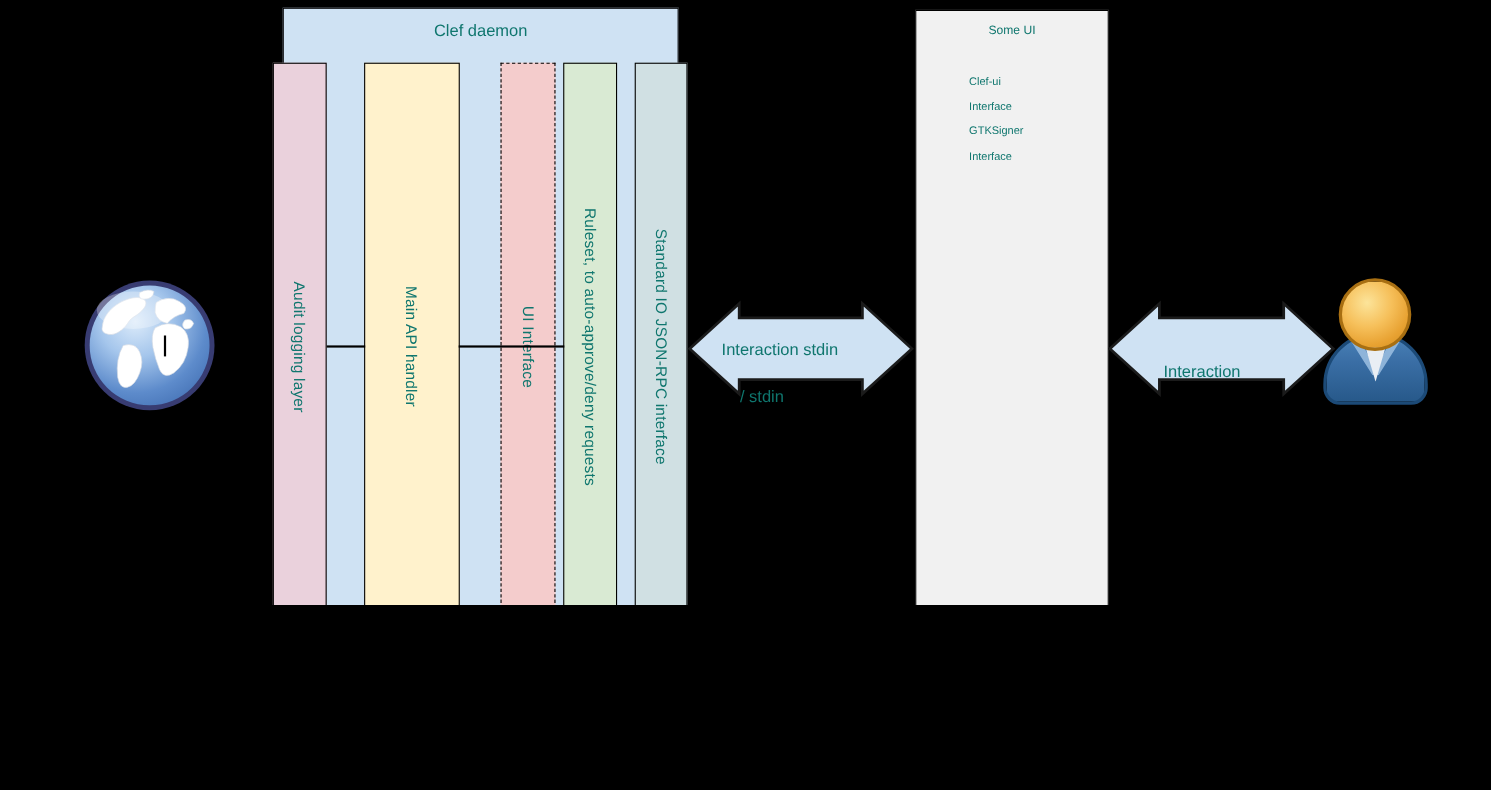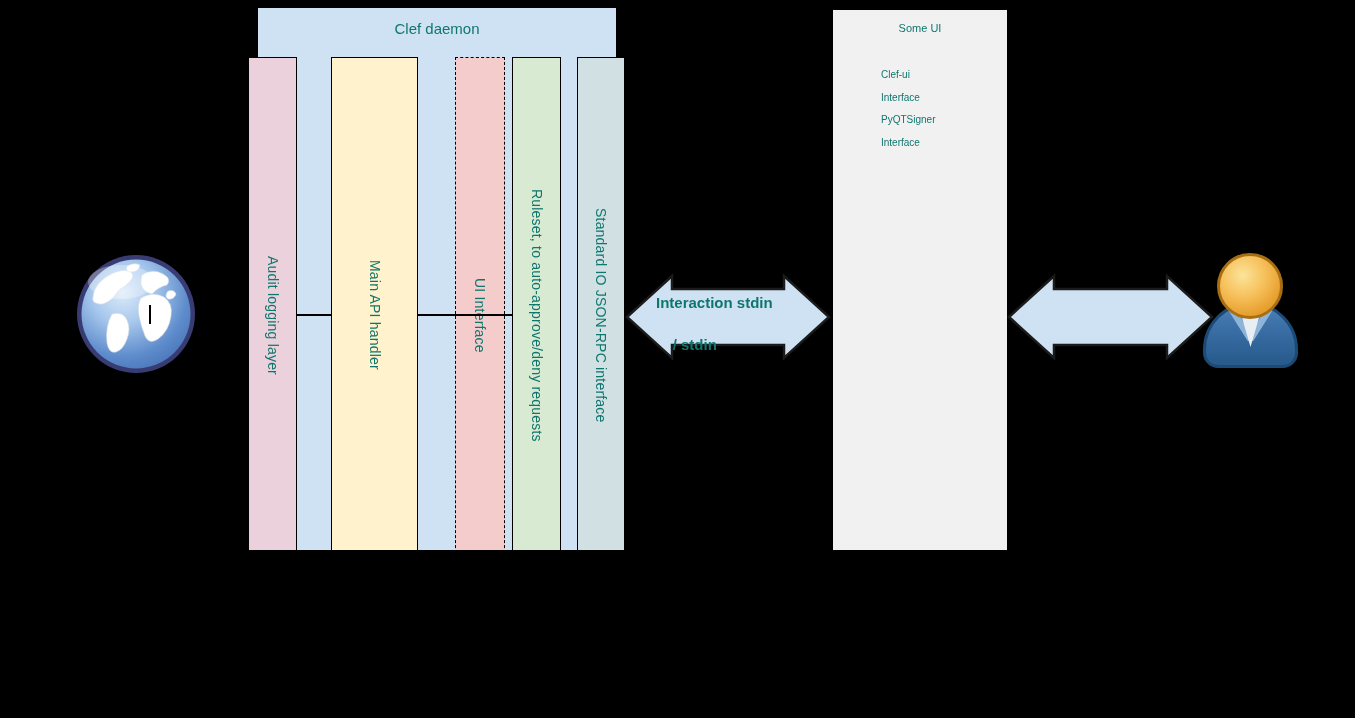--- a/index.html
+++ b/index.html
@@ -125,36 +125,39 @@
   <div class="abs bar bar-stdio" style="background-color: rgb(208, 224, 227);">
     <span class="vlabel">Standard IO JSON-RPC interface</span>
   </div>
 
   <div class="abs hline hline-1"></div>
   <div class="abs hline hline-2"></div>
 
   <svg class="abs arrow-svg" style="left:624px;top:273px;" width="208" height="88" viewBox="0 0 208 88">
     <polygon points="3,44 48,3 48,16 160,16 160,3 205,44 160,85 160,72 48,72 48,85" stroke="#1b1b1b" stroke-width="2.5" stroke-linejoin="miter" fill="#cfe2f3"></polygon>
   </svg>
-  <div class="abs arrow-label" style="left:656px;top:292px;font-weight:bold;"><span>Interaction stdin</span><br>
+  <div class="abs arrow-label" style="left:656px;top:308px;"><span>Interaction stdin</span><br>
     <span>/ stdin</span>
   </div>
 
   <div class="abs someui-box" style="background-color: rgb(241, 241, 241);"></div>
   <div class="abs someui-title">Some UI</div>
   <div class="abs someui-list">
     <div>Clef-ui</div>
     <div>Interface</div>
-    <div>PyQTSigner</div>
+    <div>GTKSigner</div>
     <div>Interface</div>
   </div>
 
   <svg class="abs arrow-svg" style="left:1006px;top:273px;" width="209" height="88" viewBox="0 0 209 88">
     <polygon points="3,44 48,3 48,16 161,16 161,3 206,44 161,85 161,72 48,72 48,85" stroke="#1b1b1b" stroke-width="2.5" stroke-linejoin="miter" fill="#cfe2f3"></polygon>
   </svg>
+  <div class="abs arrow-label" style="left:1041px;top:307px;">
+    <span>Interaction</span>
+  </div>
 
   <div class="abs person">
     <div class="body">
       <div class="lapel"></div>
       <div class="collar"></div>
     </div>
     <div class="head"></div>
   </div>
 
 </div>

